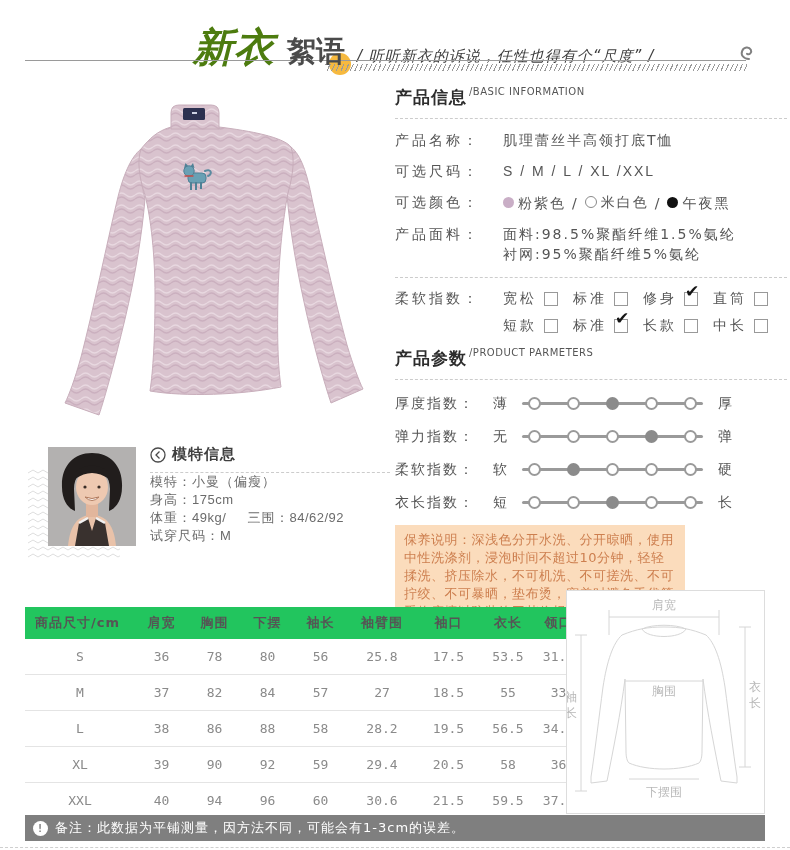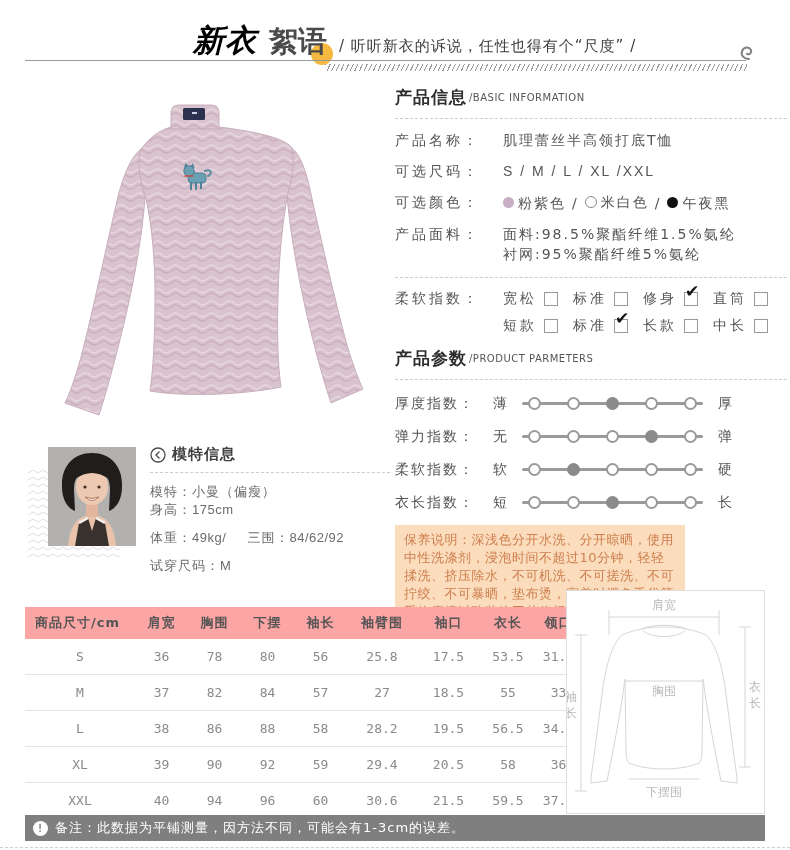--- a/index.html
+++ b/index.html
@@ -2,44 +2,44 @@
 <html><head>
 <meta charset="utf-8">
 <style>
   html,body{margin:0;padding:0}
   body{width:790px;height:850px;background:#fff;position:relative;overflow:hidden;
        font-family:"DejaVu Sans",sans-serif;color:#333}
 
   
   .logo-row{position:absolute;left:0;top:20px;width:100%}
   .logo-wrap{margin-left:193px;display:flex;align-items:baseline;gap:12px}
-  .logo-cn{font-size:31px;font-weight:bold;font-style:italic;color:#000000;letter-spacing:1px}
+  .logo-cn{font-size:40px;font-weight:bold;font-style:italic;color:#4d7c0f;letter-spacing:1px}
   .logo-gray{font-size:29px;color:#4a4a4a;font-weight:600;position:relative;display:inline-block}
   .logo-gray .txt{position:relative;z-index:1}
   .yellow-dot{position:absolute;right:-6px;bottom:-3px;width:22px;height:22px;border-radius:50%;background:#f6b93f;z-index:0}
-  .tagline{font-size:15px;color:#3d3d3d;letter-spacing:1px}
+  .tagline{font-size:15px;font-style:italic;color:#3d3d3d;letter-spacing:1px}
   .header-rule{position:absolute;top:60px;left:25px;right:44px;border-top:1px solid #9a9a9a}
   .spiral{position:absolute;top:41px;right:30px}
   .hatch{position:absolute;top:64px;left:325px;width:422px;height:7px;
          background:repeating-linear-gradient(115deg,#9a9a9a 0,#9a9a9a 1px,transparent 1px,transparent 4.2px)}
 
   
   .pphoto{position:absolute;left:45px;top:95px;width:345px;height:352px}
   .zigzag{position:absolute;left:28px;top:468px;width:92px;height:92px}
   .mphoto{position:absolute;left:48px;top:447px;width:88px;height:99px}
   .minfo{position:absolute;left:150px;top:445px;width:240px}
   .mtitle{display:flex;align-items:center;gap:6px;font-size:15px;font-weight:bold;color:#3f3f3f;
           letter-spacing:1px;padding-bottom:8px;border-bottom:1px dashed #ccc}
-  .mrow{margin-top:10px;font-size:13px;color:#6b6b6b;letter-spacing:1px}
+  .mrow{font-size:13px;color:#6b6b6b;letter-spacing:1px}
   .pair{margin-right:16px;white-space:nowrap}
   .mono{font-family:Liberation Sans, sans-serif;letter-spacing:0.5px}
 
   
   .rcol{position:absolute;left:395px;top:86px;width:392px}
-  .sec-title{display:flex;align-items:center;border-bottom:1px dashed #ccc;padding-bottom:9px}
+  .sec-title{display:flex;align-items:flex-start;border-bottom:1px dashed #ccc;padding-bottom:9px}
   .sec-cn{font-size:17px;font-weight:bold;color:#2d2d2d;letter-spacing:1px}
   .sec-en{font-size:10px;color:#555;margin-left:2px;letter-spacing:0.5px}
   .info-row{margin-top:11px;font-size:14px;display:flex;line-height:20px}
   .ilabel{width:108px;flex:none;color:#555;letter-spacing:3px}
   .ival{color:#555;letter-spacing:2px}
   .divider{border-top:1px dashed #ccc;margin-top:13px}
   .copt{display:inline-flex;align-items:center;gap:4px}
   .sep{color:#555;margin:0 6px}
   .dot{width:11px;height:11px;border-radius:50%;display:inline-block}
   .dot.pink{background:#c9aec6}
@@ -58,21 +58,21 @@
   .track{position:relative;width:181px;height:13px;flex:none;margin:0 9px}
   .track::before{content:"";position:absolute;left:0;right:0;top:5px;height:3px;background:#9a9a9a;border-radius:2px}
   .sdot{position:absolute;top:0;width:9px;height:9px;border:2px solid #9a9a9a;background:#fff;border-radius:50%}
   .sdot.fill{background:#8b8b8b;border-color:#8b8b8b}
   .care-row{display:flex;margin-top:13px}
   .care-label{width:102px;flex:none;font-size:14px;color:#555;letter-spacing:2px}
   .care-box{width:272px;background:#fbdcbc;color:#cd7f4f;font-size:13px;line-height:18px;padding:6px 9px;letter-spacing:0.5px}
 
   
   .stable{position:absolute;left:25px;top:607px;width:556px;border-collapse:collapse;table-layout:fixed}
-  .stable th{background:#fca5a5;font-size:13px;color:#555;font-weight:bold;height:30px;text-align:center;letter-spacing:1px}
+  .stable th{background:#22c55e;font-size:13px;color:#555;font-weight:bold;height:30px;text-align:center;letter-spacing:1px}
   .stable th:first-child{text-align:left;padding-left:10px}
   .stable td{height:33px;text-align:center;font-size:13px;color:#8a8a8a;font-family:"DejaVu Sans Mono",monospace}
   .stable tbody tr{border-top:1px solid #e4e4e4}
   .stable tbody tr:first-child{border-top:none}
   .stable tbody tr:last-child{border-bottom:1px solid #be185d}
 
   
   .dbox{position:absolute;left:566px;top:590px;width:197px;height:222px;border:1px solid #ddd;background:#fff}
 
   

